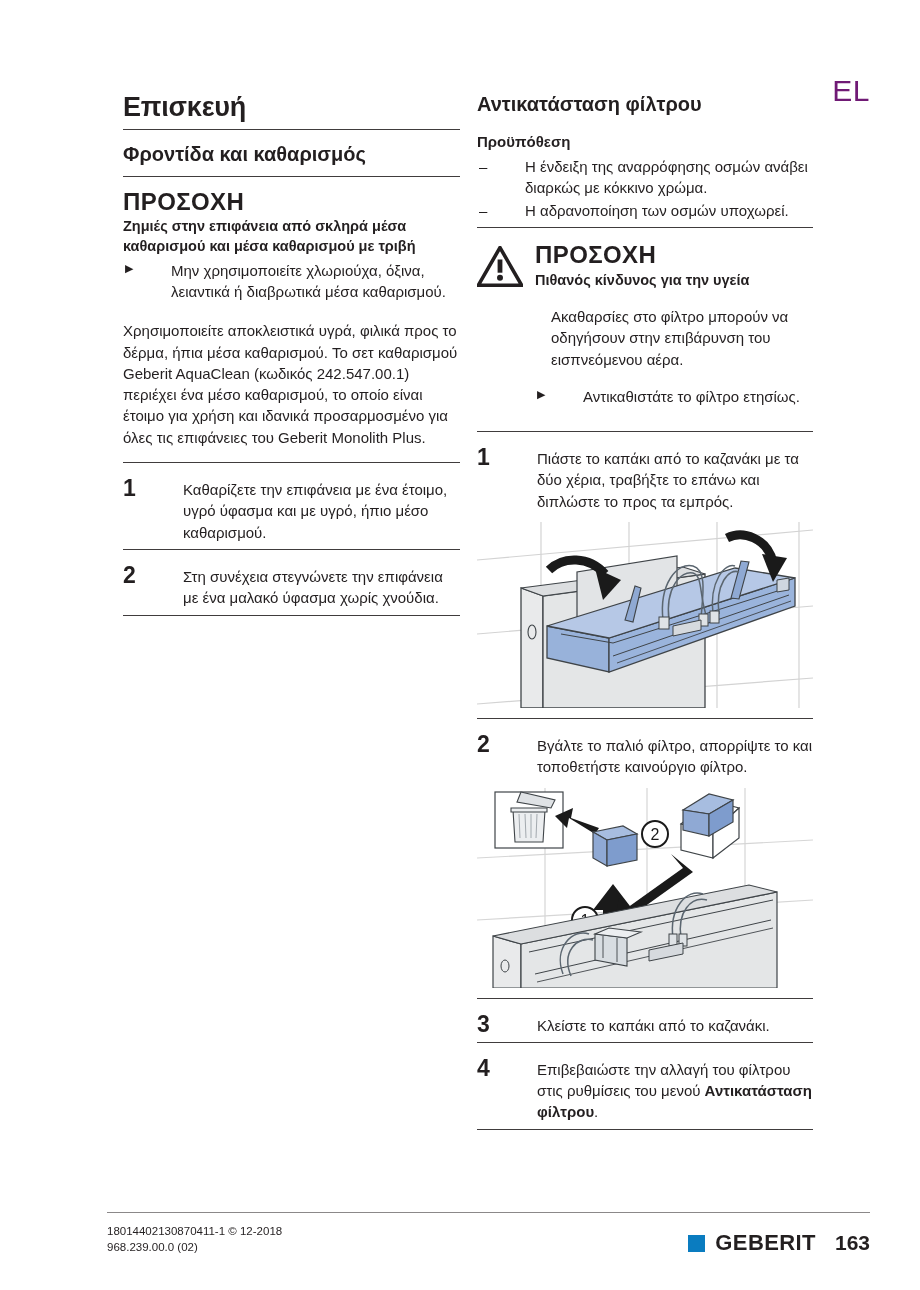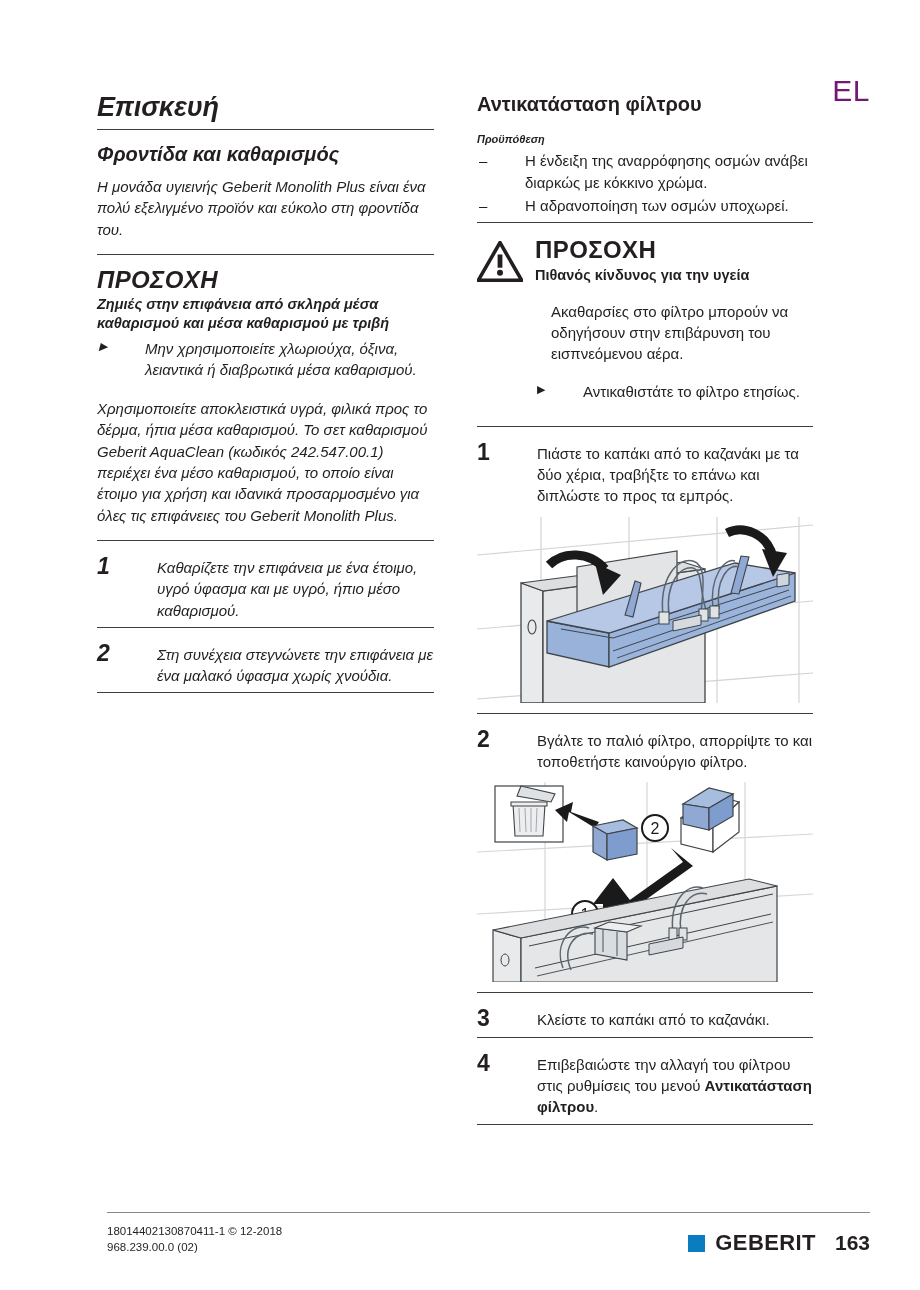--- a/index.html
+++ b/index.html
@@ -15,40 +15,39 @@
 
   
   .lang-tag{
     position:absolute; right:50px; top:74px;
     font-size:30px; font-weight:400; letter-spacing:0.5px;
     color:#701a75;
   }
 
   
   .col{ position:absolute; top:92px; }
-  .col-left{ left:97px; width:337px;font-style:italic; }
+  .col-left{ left:123px; width:337px; }
   .col-right{ left:477px; width:336px; }
 
   
   h1.chapter{
     font-size:27px; font-weight:bold; margin:0 0 6px 0;
     letter-spacing:-0.2px; line-height:1.15;
   }
   h2.section{
     font-size:20px; font-weight:bold; margin:0 0 10px 0;
     line-height:1.2;
   }
   h2.section-right{
     font-size:20px; font-weight:bold; margin:0 0 16px 0;
     line-height:1.2;
   }
   h3.sub{
-    font-size:11px; font-weight:bold; margin:0 0 4px 0;
+    font-size:15px; font-weight:bold; margin:0 0 4px 0;
     line-height:1.3;
-    font-style:italic;
   }
   p.body{
     font-size:15px; line-height:1.42; margin:0 0 14px 0;
   }
   .rule{
     border:0; border-top:1.6px solid #403c3d; margin:6px 0 12px 0;
     height:0; width:100%;
   }
 
   
@@ -117,21 +116,20 @@
 
   <div class="lang-tag">EL</div>
 
   <div class="col col-left">
 
     <h1 class="chapter">Επισκευή</h1>
     <hr class="rule">
 
     <h2 class="section">Φροντίδα και καθαρισμός</h2>
 
-    <p class="body">Η μονάδα υγιεινής Geberit Monolith Plus είναι ένα πολύ εξελιγμένο προϊόν και εύκολο στη φροντίδα του.</p>
 
     <hr class="rule">
 
     <div class="caution-title">ΠΡΟΣΟΧΗ</div>
     <div class="caution-lead">Ζημιές στην επιφάνεια από σκληρά μέσα καθαρισμού και μέσα καθαρισμού με τριβή</div>
 
     <ul class="arrow">
       <li>Μην χρησιμοποιείτε χλωριούχα, όξινα, λειαντικά ή διαβρωτικά μέσα καθαρισμού.</li>
     </ul>
 

